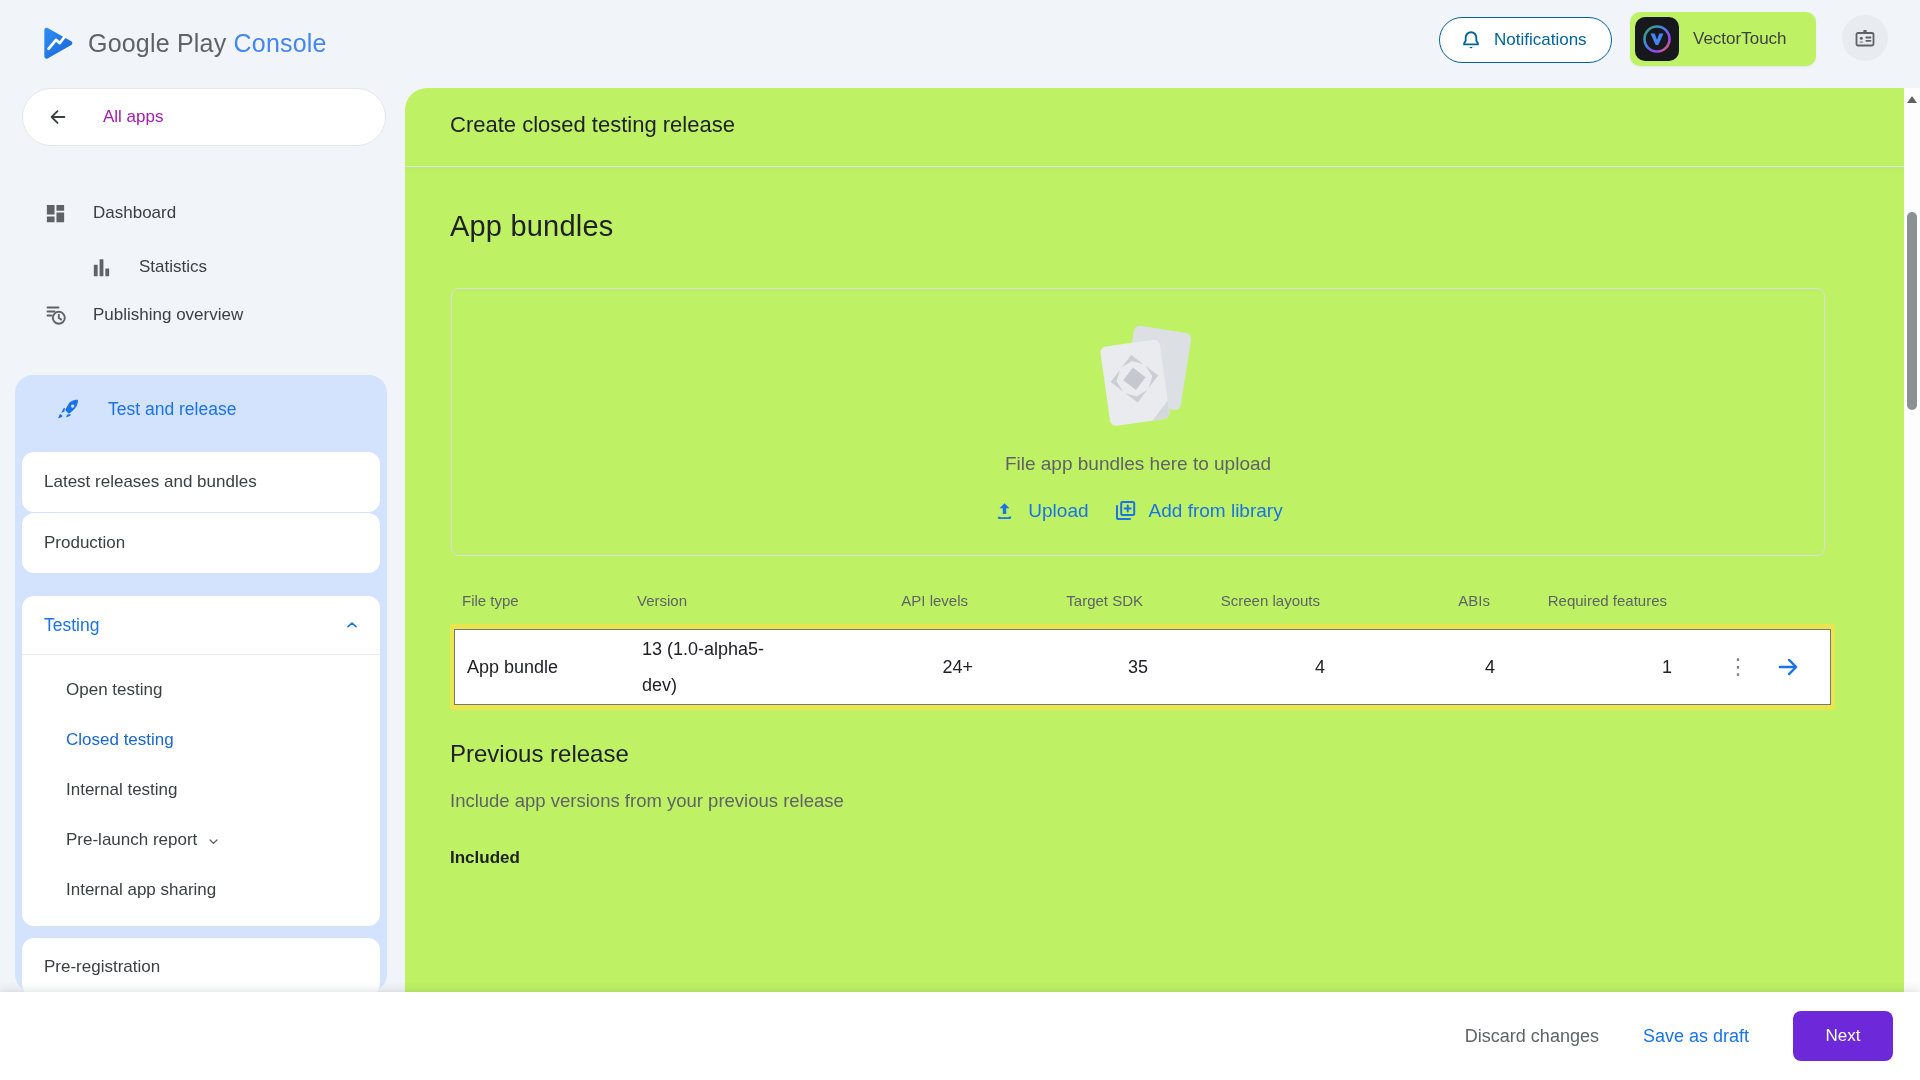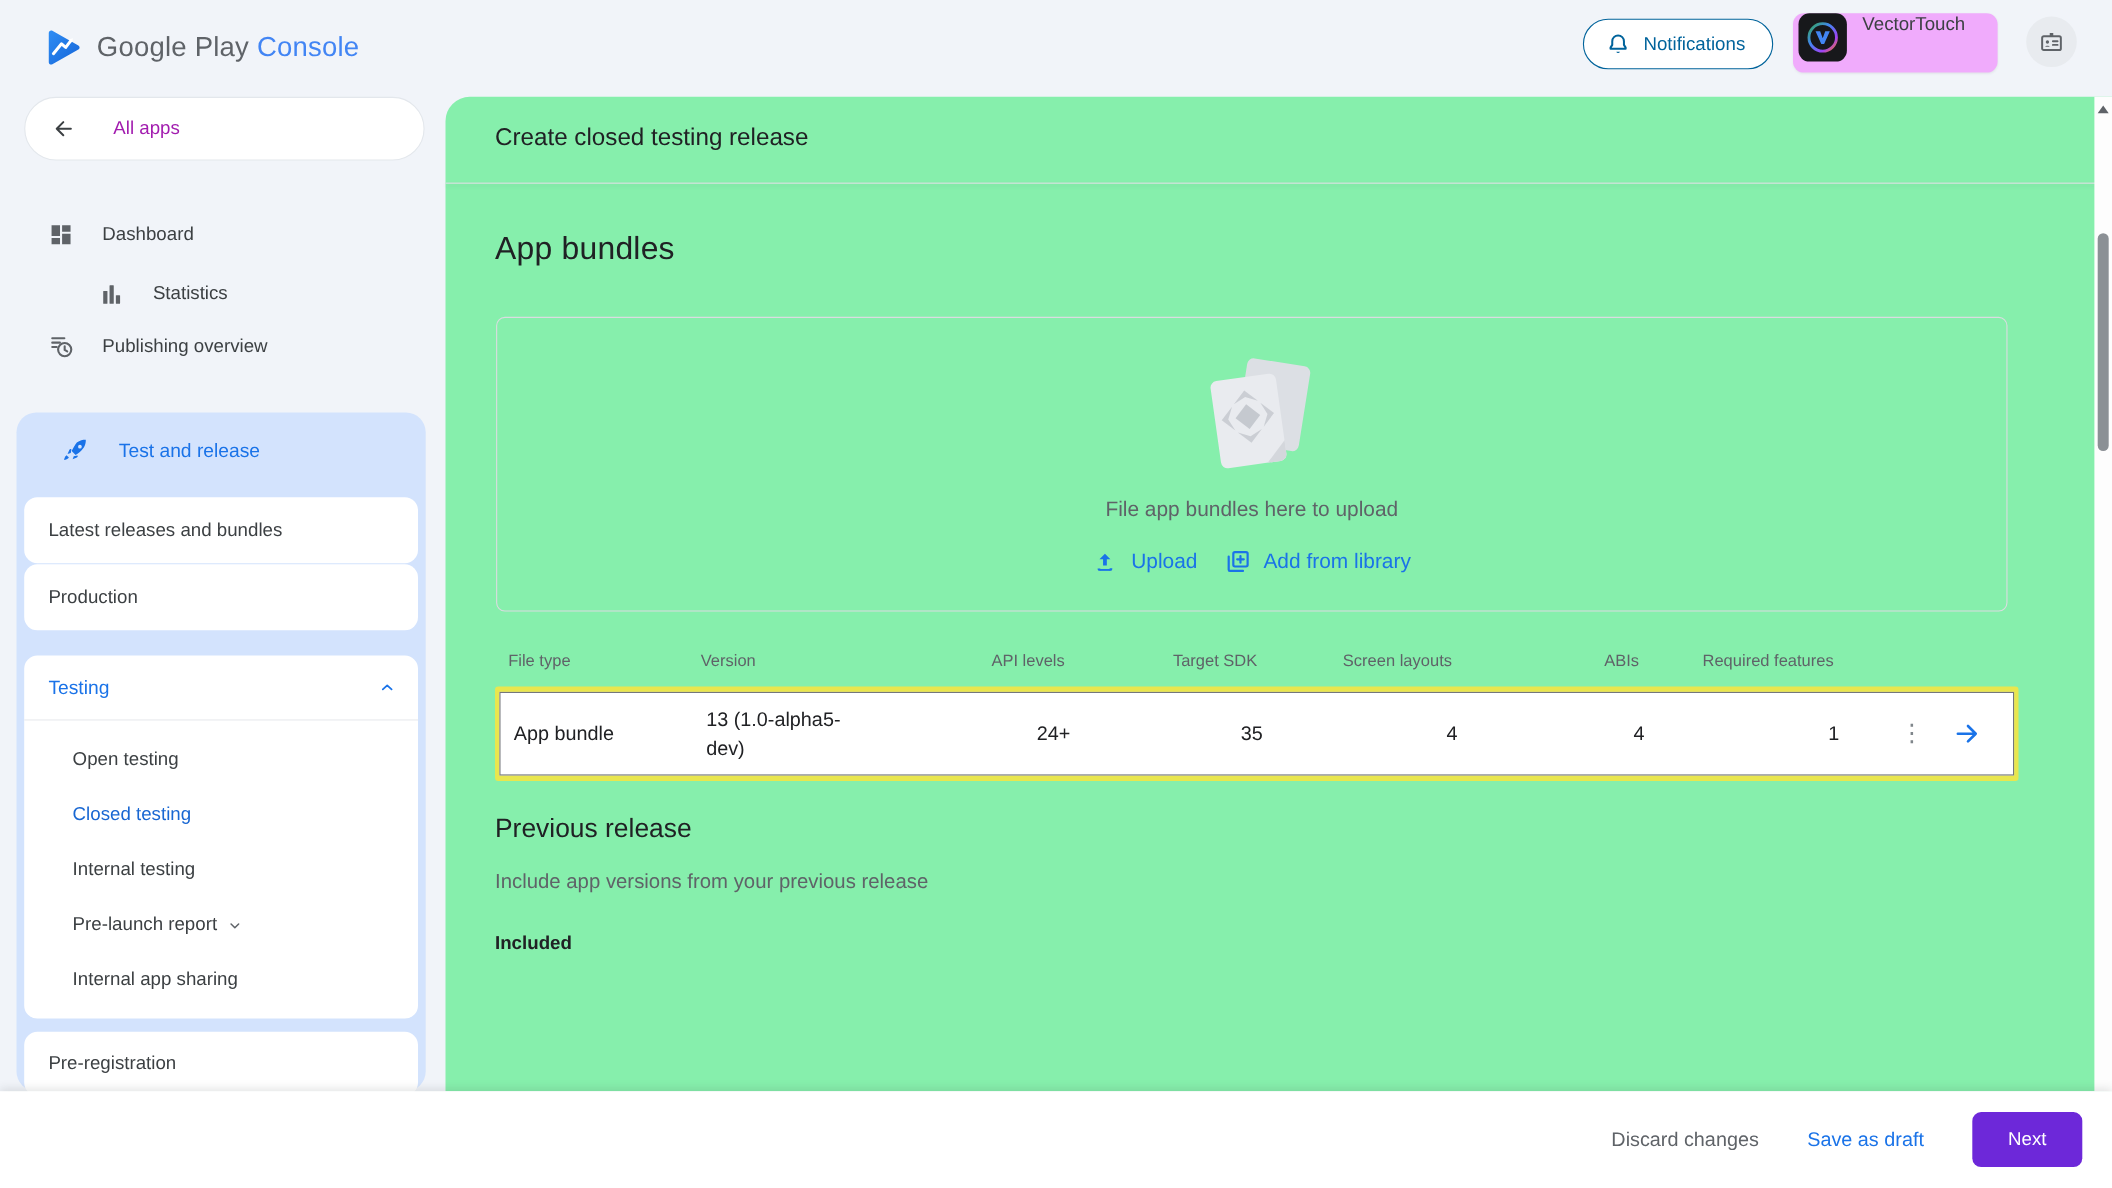--- a/index.html
+++ b/index.html
@@ -17,21 +17,21 @@
   .brand-gp { color:#5f6368; font-weight:500; }
   .brand-console { color:#4285f4; font-weight:500; }
   .notif-pill {
     position:absolute; left:1439px; top:17px; height:46px; padding:0 24px 0 20px;
     background:#fff; border:1px solid #00639b; border-radius:23px;
     display:flex; align-items:center; gap:12px; cursor:pointer;
   }
   .notif-label { color:#00639b; font-size:17px; font-weight:500; }
   .account-chip {
     position:absolute; left:1630px; top:12px; height:54px; width:186px;
-    background:#f0abfc; border-radius:10px; display:flex; gap:14px;
+    background:#bef264; border-radius:10px; display:flex; align-items:center; gap:14px;
     padding-left:5px; box-shadow:0 1px 2px rgba(60,64,67,.08); cursor:pointer;
   }
   .app-avatar {
     width:44px; height:44px; border-radius:10px; background:#17181b;
     display:flex; align-items:center; justify-content:center;
   }
   .account-name { font-size:17px; color:#3c4043; }
   .badge-btn {
     position:absolute; left:1842px; top:15px; width:46px; height:46px; border-radius:50%;
     background:#e8ebef; display:flex; align-items:center; justify-content:center; cursor:pointer;
@@ -66,21 +66,21 @@
   .testing-head { height:58px; display:flex; align-items:center; justify-content:space-between; padding:0 20px 0 22px; cursor:pointer; }
   .testing-label { font-size:17.5px; font-weight:500; color:#1a73e8; }
   .testing-divider { height:1px; background:#e8eaed; margin:0 0; }
   .sub-item { height:50px; display:flex; align-items:center; padding-left:44px; font-size:17px; color:#3c4043; cursor:pointer; }
   .sub-item.active { color:#1967d2; font-weight:500; }
   .sub-item .chev { margin-left:9px; margin-top:3px; }
 
   
   .main {
     position:absolute; left:405px; top:88px; width:1515px; height:904px;
-    background:#86efac; border-top-left-radius:22px;
+    background:#bef264; border-top-left-radius:22px;
   }
   .titlebar { position:absolute; left:0; top:0; width:100%; height:78px; }
   .page-title { position:absolute; left:45px; top:24px; font-size:22px; color:#202124; }
   .title-divider {
     position:absolute; left:0; top:78px; width:100%; height:1px; background:#dee1e5;
     box-shadow:0 2px 4px rgba(60,64,67,.12);
   }
   .h-bundles { position:absolute; left:45px; top:122px; font-size:29px; font-weight:400; color:#202124; letter-spacing:.2px; }
   .drop-area {
     position:absolute; left:46px; top:200px; width:1374px; height:268px;
@@ -98,21 +98,21 @@
   .t-right { text-align:right; padding-left:0 !important; padding-right:0; }
   .bundle-row-wrap {
     position:absolute; left:45px; top:536px; width:1385px; height:86px;
     background:#e9e64e; border-radius:3px; padding:5px 4px; cursor:pointer;
   }
   .bundle-row {
     width:100%; height:100%; background:#fff; border:1px solid #74777c;
     align-items:center; font-size:18px; color:#202124;
   }
   .bundle-row > div { padding-left:12px; }
-  .cell-version { max-width:150px; line-height:26px; }
+  .cell-version { max-width:150px; line-height:36px; }
   .row-actions { display:flex; align-items:center; justify-content:flex-end; gap:26px; padding-right:34px; }
 
   .h-prev { position:absolute; left:45px; top:652px; font-size:24px; color:#202124; }
   .prev-desc { position:absolute; left:45px; top:702px; font-size:18.5px; color:#5f6368; }
   .included-label { position:absolute; left:45px; top:760px; font-size:17px; font-weight:700; color:#202124; }
 
   
   .scrollbar { position:absolute; right:0; top:0; width:16px; height:904px; background:#fdfdfd; }
   .scroll-up {
     position:absolute; top:8px; left:3px; width:0; height:0;

